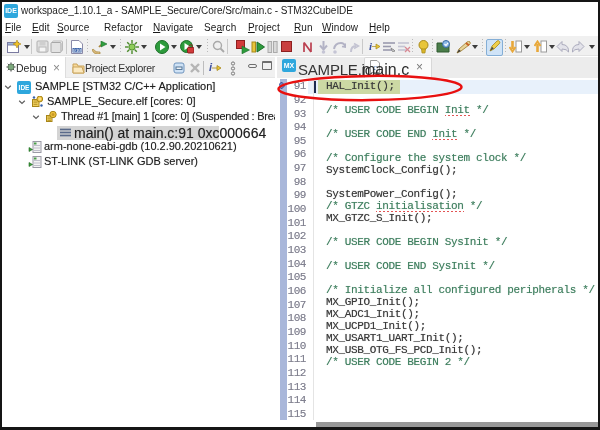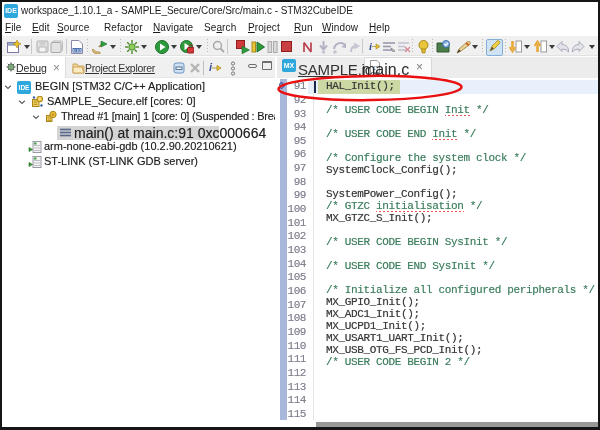--- a/index.html
+++ b/index.html
@@ -15,21 +15,21 @@
   .menu { top:22px; font-size:10px; letter-spacing:0.1px; color:#1a1a1a; }
   
   #toolbar { left:2px; top:36px; width:596px; height:20px; background:#f0f0f0; border-bottom:1px solid #e2e2e2; }
   .car { position:absolute; top:45px; width:0; height:0; border-left:3.5px solid transparent; border-right:3.5px solid transparent; border-top:4px solid #3c3c3c; }
   .vsep { position:absolute; top:39px; width:1px; height:15px; background:#c9c9c9; }
   .vsepd { position:absolute; top:39px; width:1px; height:15px; background:repeating-linear-gradient(#bbb 0 1px, transparent 1px 3px); }
   
   #lpanel { left:2px; top:56px; width:273px; height:371px; background:#fff; }
   #ltabs { left:2px; top:57px; width:273px; height:21px; background:#f0f0f0; border-bottom:1px solid #e6e6e6; }
   #dbgtab { left:2px; top:57px; width:64px; height:21px; background:#fff; border-right:1px solid #ddd; }
-  .tabtxt { font-size:11px; color:#2b2b2b;text-decoration:underline; }
+  .tabtxt { font-size:11px; color:#2b2b2b; }
   
   .trow { position:absolute; left:2px; height:15px; font-size:11px; color:#1f1f1f; white-space:nowrap; text-shadow:0 0 0.7px rgba(30,30,30,0.45); }
   
   #epanel { left:277px; top:56px; width:321px; height:371px; background:#fff; overflow:hidden; }
   #etabs { left:277px; top:57px; width:321px; height:21px; background:#ececec; }
   #mctab { left:364px; top:57px; width:68px; height:21px; background:#fbfbfb; border:1px solid #d8d8d8; border-bottom:none; border-radius:2px 2px 0 0; }
   #ruler { left:279.5px; top:79px; width:7.5px; height:341px; background:#a9b7da; }
   #rowhl { left:308px; top:80px; width:290px; height:13.6px; background:#e8f1fb; }
   #greenhl { left:318px; top:80px; width:81.5px; height:13.6px; background:#ccd9a4; }
   #caret { left:314.3px; top:80.5px; width:2.2px; height:12.5px; background:#1d2b4f; }
@@ -273,21 +273,21 @@
     </g>
   </svg>
 <div class="abs" style="left:248px;top:64px;width:9px;height:4px;border:1px solid #6e6e6e;border-radius:2px"></div>
 <div class="abs" style="left:262px;top:61px;width:10px;height:9px;border:1px solid #6e6e6e;border-radius:1px;border-top-width:2px"></div>
 
 <div id="tree">
     <svg class="abs" style="left:4px;top:83px" width="8" height="8" viewBox="0 0 8 8">
       <path d="M1.2 2.8 L4 5.4 L6.8 2.8" fill="none" stroke="#5e5e5e" stroke-width="1.2"></path>
     </svg>
     <div class="abs" style="left:17px;top:81px;width:14px;height:13px;background:#2ea7dd;border-radius:2px;color:#fff;font-size:6.5px;font-weight:bold;text-align:center;line-height:13px">IDE</div>
-    <span class="trow" style="left:35px;top:80px">BEGIN [STM32 C/C++ Application]</span>
+    <span class="trow" style="left:35px;top:80px">SAMPLE [STM32 C/C++ Application]</span>
     <svg class="abs" style="left:18px;top:98px" width="8" height="8" viewBox="0 0 8 8">
       <path d="M1.2 2.8 L4 5.4 L6.8 2.8" fill="none" stroke="#5e5e5e" stroke-width="1.2"></path>
     </svg>
     <svg class="abs" style="left:32px;top:96px" width="11" height="11" viewBox="0 0 11 11">
       <circle cx="2" cy="1.5" r="1.2" fill="#3a62a8"></circle>
       <circle cx="9.5" cy="9.5" r="1.2" fill="#3a62a8"></circle>
       <rect x="0.5" y="3.5" width="6.5" height="7" fill="#f5d564" stroke="#a8861a"></rect>
       <path d="M1.5 5 h4 M1.5 6.8 h4 M1.5 8.6 h4" stroke="#a8861a" stroke-width="0.8"></path>
       <circle cx="7.8" cy="3" r="2.9" fill="#f0c23c" stroke="#a8861a"></circle>
       <circle cx="7.8" cy="3" r="1.4" fill="#f8df8a"></circle>

